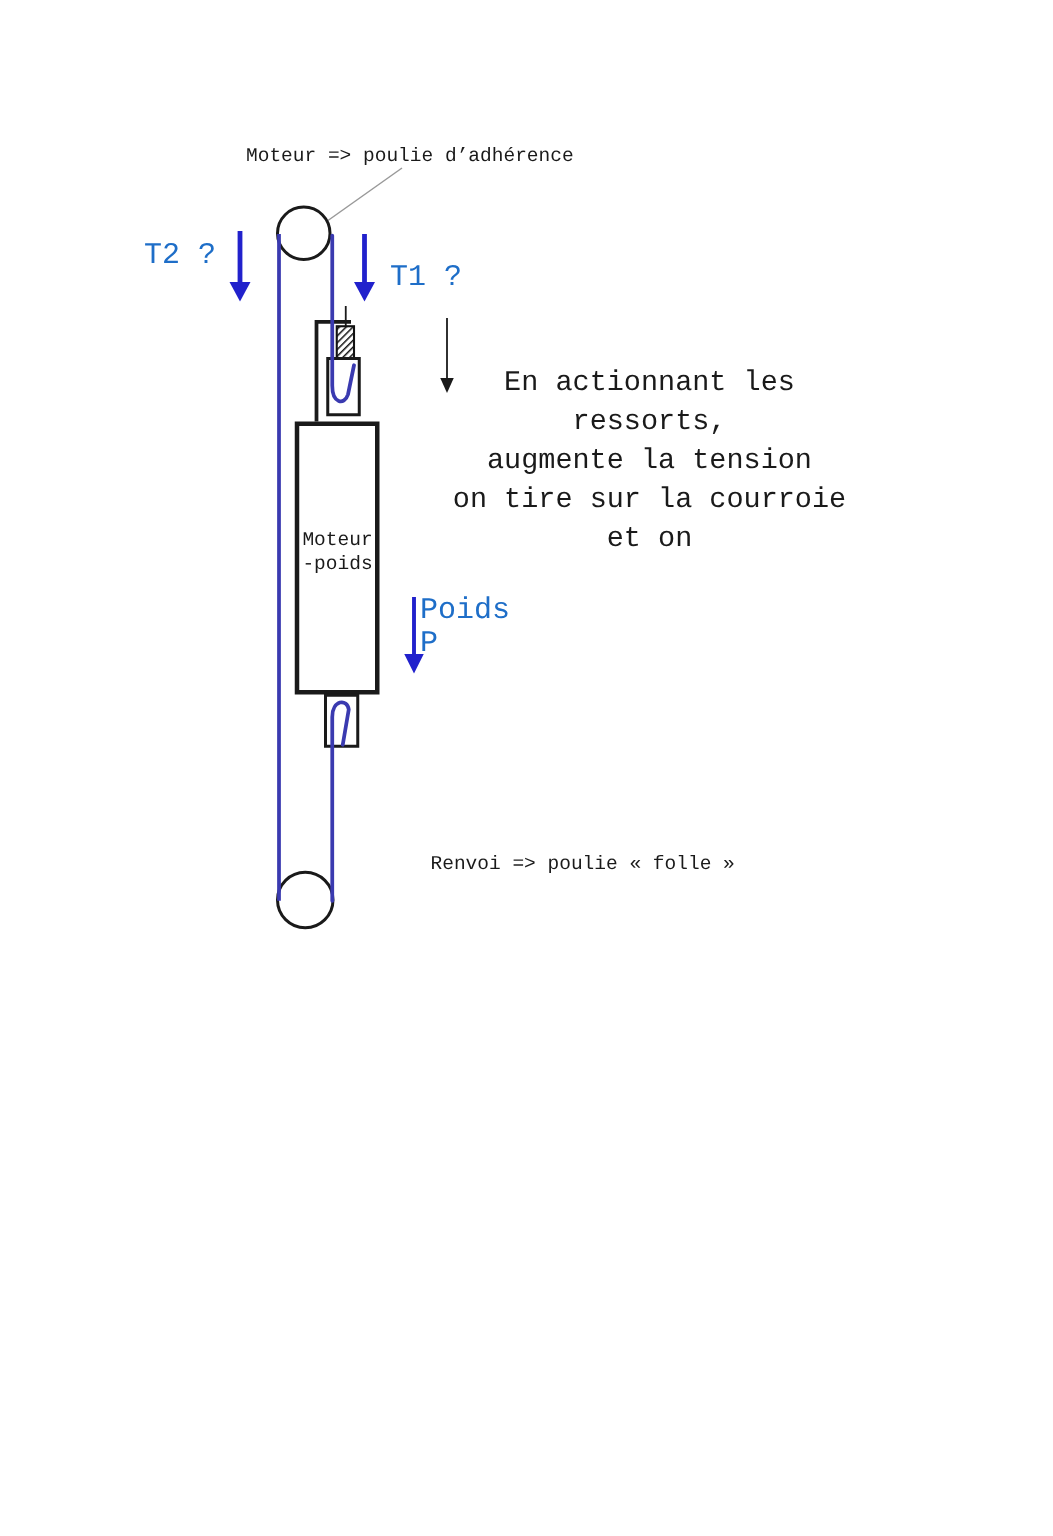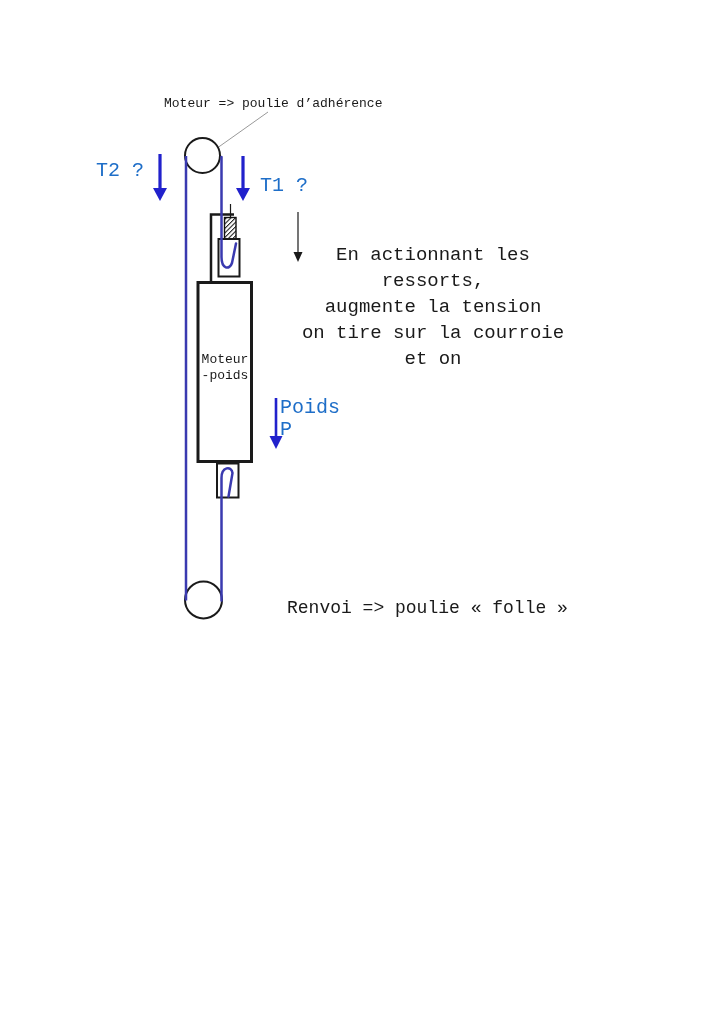--- a/index.html
+++ b/index.html
@@ -27,22 +27,22 @@
     white-space: nowrap;
     color: var(--ink, #1a1a1a);
   }
   .lbl-motor {
     left: 164px;
     top: 96px;
     font-size: 13px;
   }
   .lbl-renvoi {
     left: 287px;
-    top: 598px;
-    font-size: 18px;
+    top: 568px;
+    font-size: 13px;
   }
   .lbl-blue {
     color: var(--label_blue, #1e6ec8);
     font-size: 20px;
   }
   .lbl-t2 { left: 96px;  top: 159px; }
   .lbl-t1 { left: 260px; top: 174px; }
   .lbl-poids {
     left: 280px;
     top: 397px;

